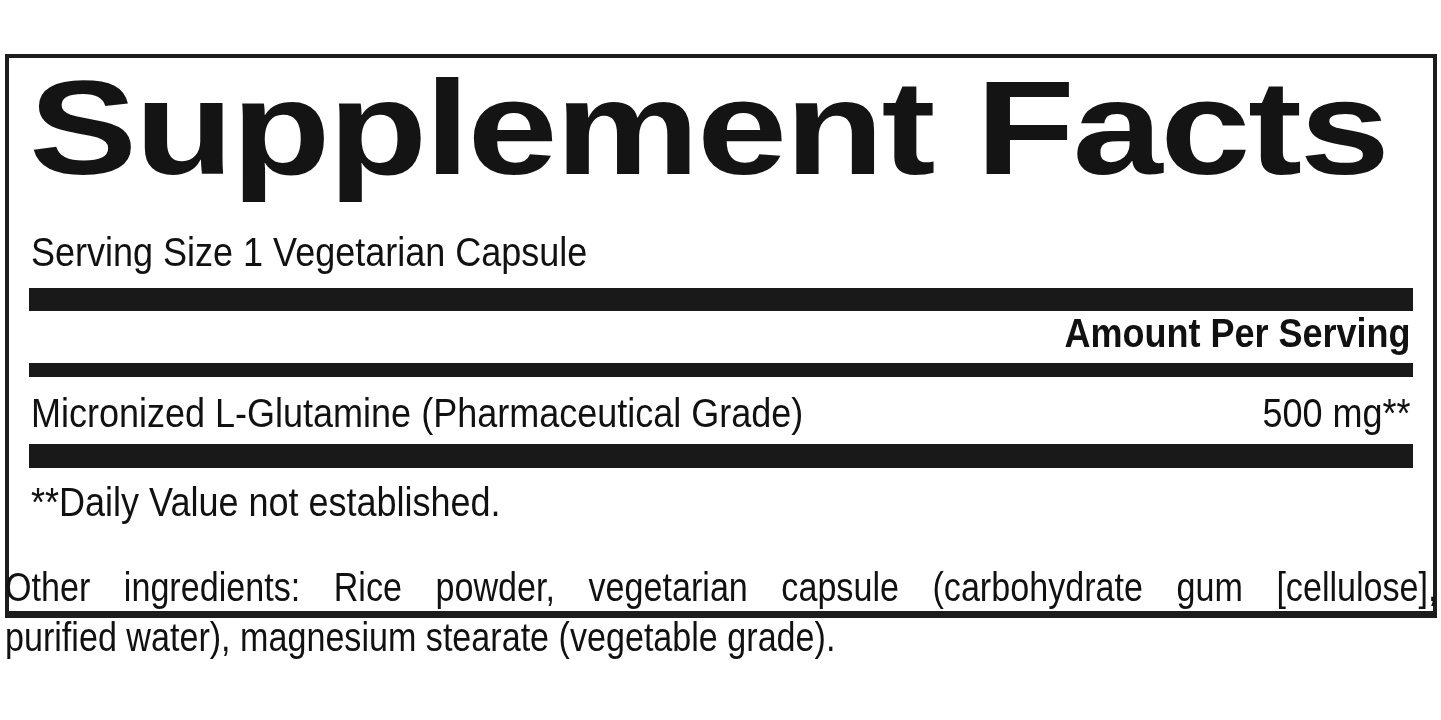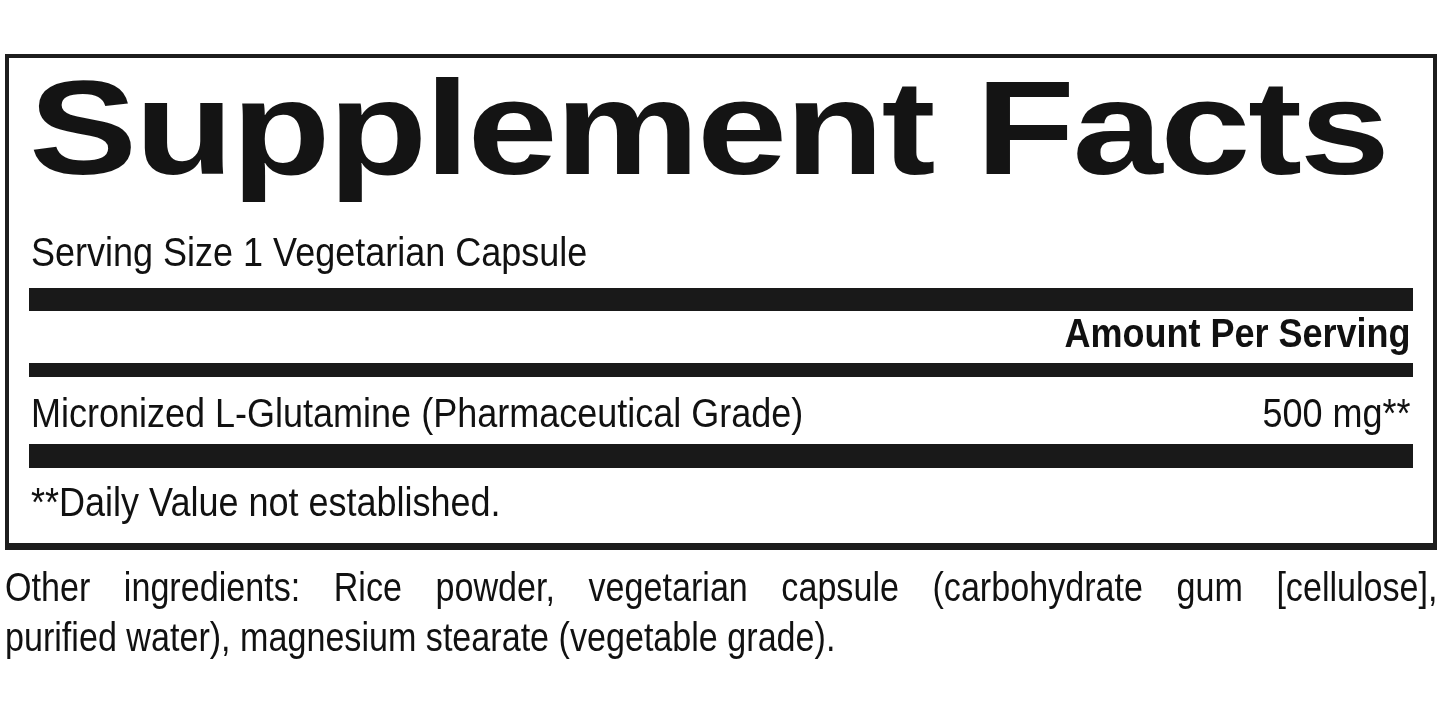--- a/index.html
+++ b/index.html
@@ -18,21 +18,21 @@
     width: 1441px; height: 720px;
     background: #ffffff;
   }
 
   
   .facts-box {
     position: absolute;
     left: 5px;
     top: 54px;
     width: 1432px;
-    height: 496px;
+    height: 564px;
     border: 4px solid #1d1d1d;
     border-bottom-width: 7px;
     background: #ffffff;
   }
 
   .facts-title {
     position: absolute;
     left: 20px;
     top: 4px;
     font-size: 133px;

